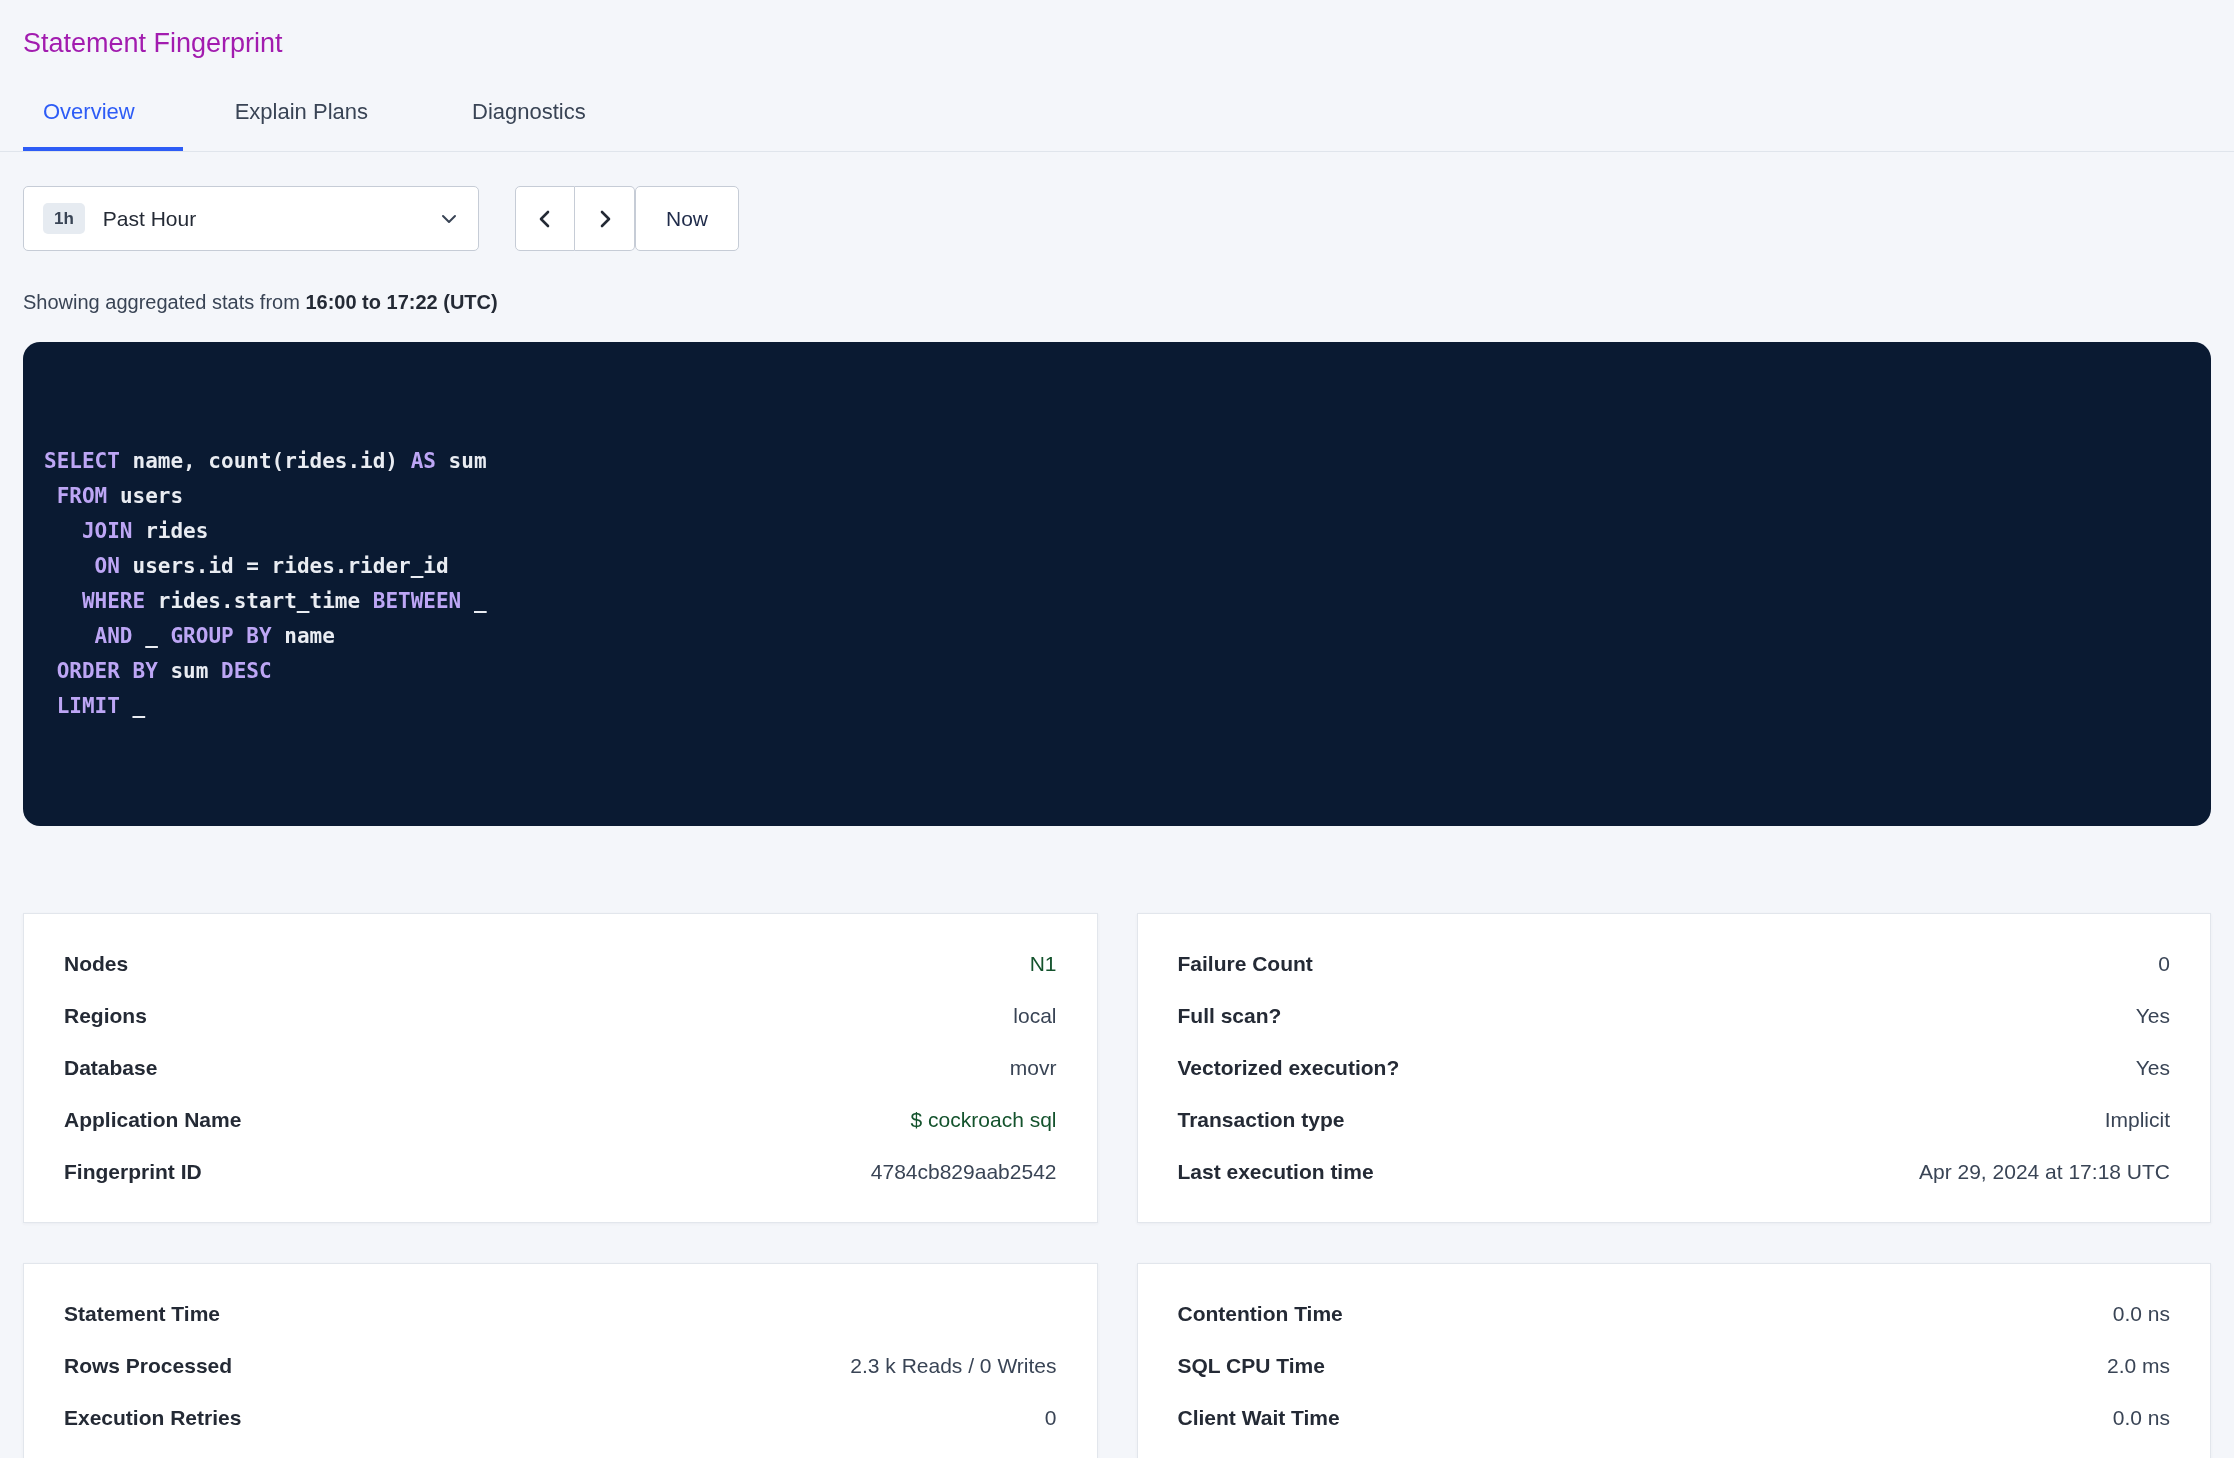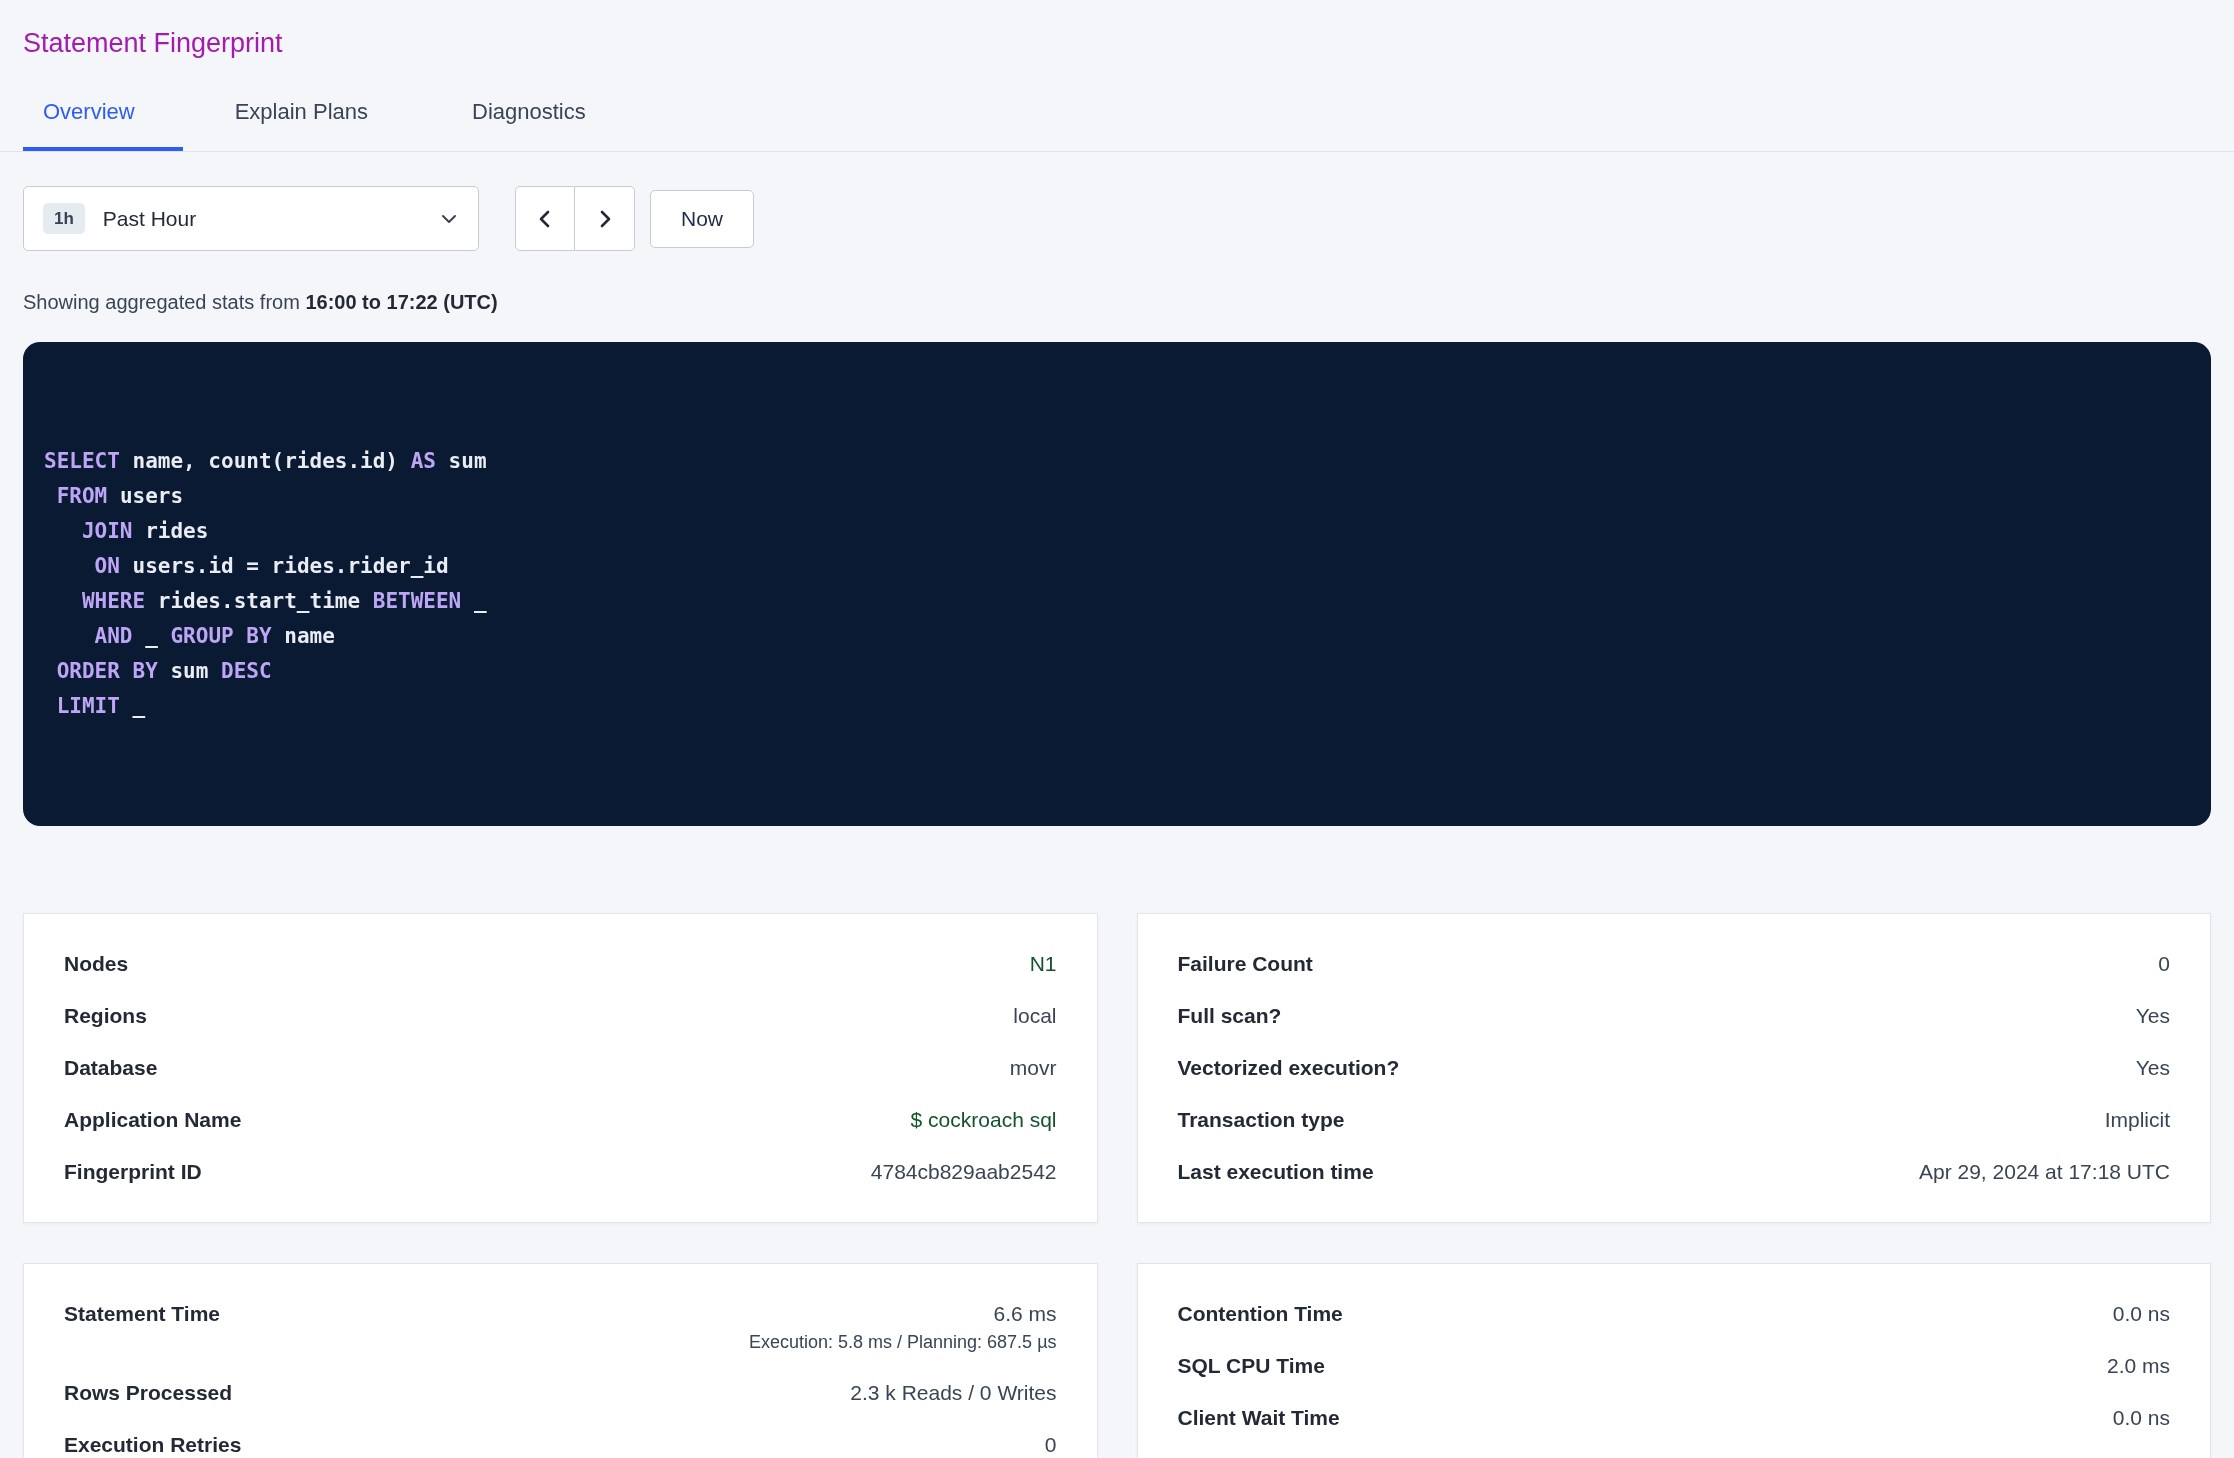--- a/index.html
+++ b/index.html
@@ -50,21 +50,21 @@
   .nav-group { display:flex; margin-left:36px; }
   .nav-btn {
     width:60px; height:65px; background:#fff;
     border:1px solid #c6ccd6;
     display:flex; align-items:center; justify-content:center;
     cursor:pointer;
   }
   .nav-btn.prev { border-radius:5px 0 0 5px; }
   .nav-btn.next { border-radius:0 5px 5px 0; border-left:none; }
   .now-btn {
-    margin-left:15px; height:58px; padding:0 30px;
+    height:65px; padding:0 30px;
     background:#fff; border:1px solid #c6ccd6; border-radius:5px;
     font-size:21px; color:#1f2b4a;
     display:flex; align-items:center; cursor:pointer;
   }
 
   
   .stats-line { margin-top:40px; font-size:20px; color:#394455; }
   .stats-line b { color:#242a35; font-weight:700; }
 
   
@@ -216,24 +216,20 @@
         <div class="row">
           <span class="label">Last execution time</span>
           <span class="value-wrap">
             <span class="value">Apr 29, 2024 at 17:18 UTC</span>
           </span>
         </div>
       </div>
     <div class="card">
         <div class="row">
           <span class="label">Statement Time</span>
-          <span class="value-wrap">
-            <span class="value">6.6 ms</span>
-            <span class="sub">Execution: 5.8 ms / Planning: 687.5 µs</span>
-          </span>
         </div>
         <div class="row">
           <span class="label">Rows Processed</span>
           <span class="value-wrap">
             <span class="value">2.3 k Reads / 0 Writes</span>
           </span>
         </div>
         <div class="row">
           <span class="label">Execution Retries</span>
           <span class="value-wrap">

